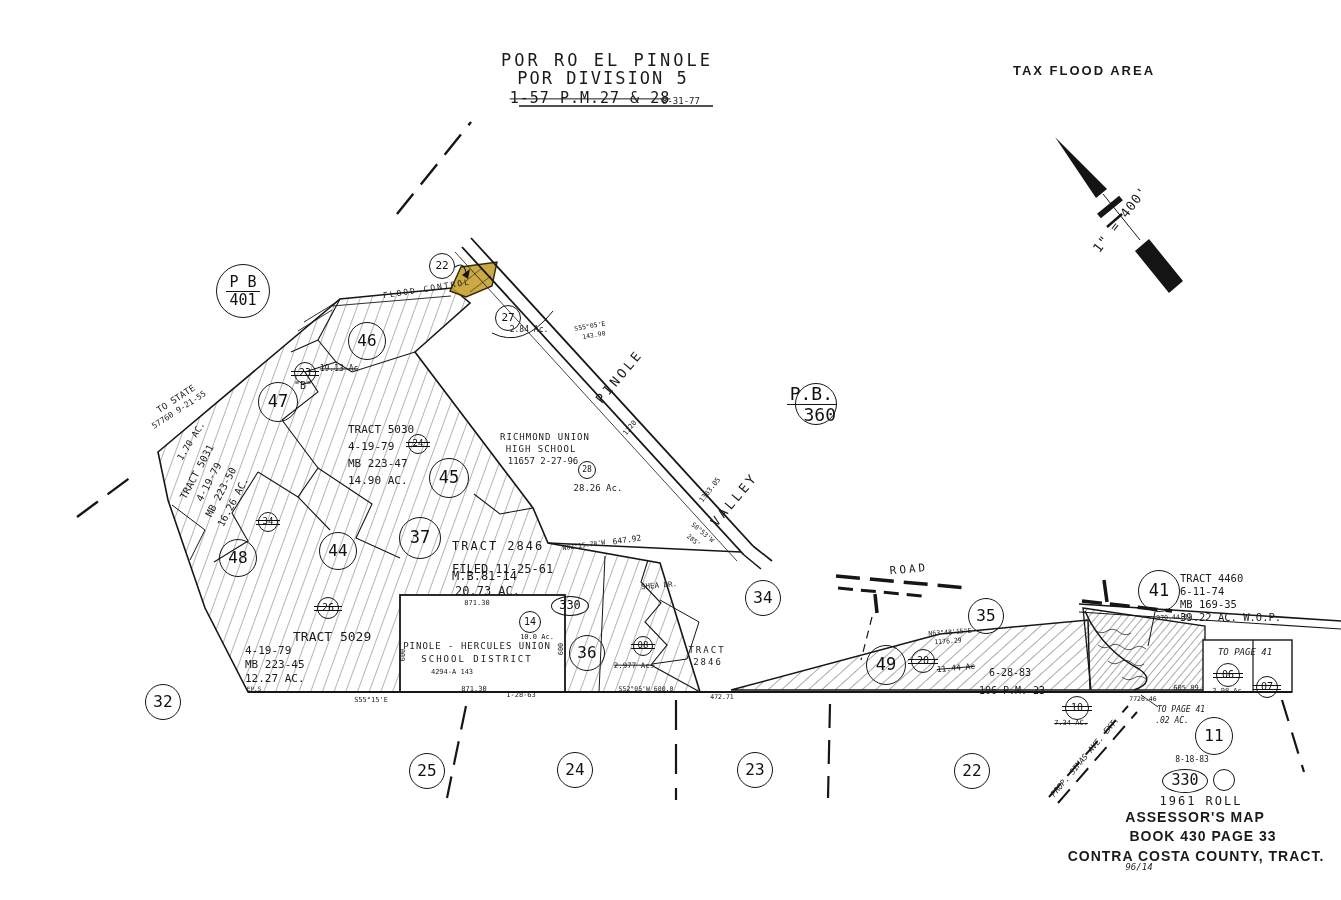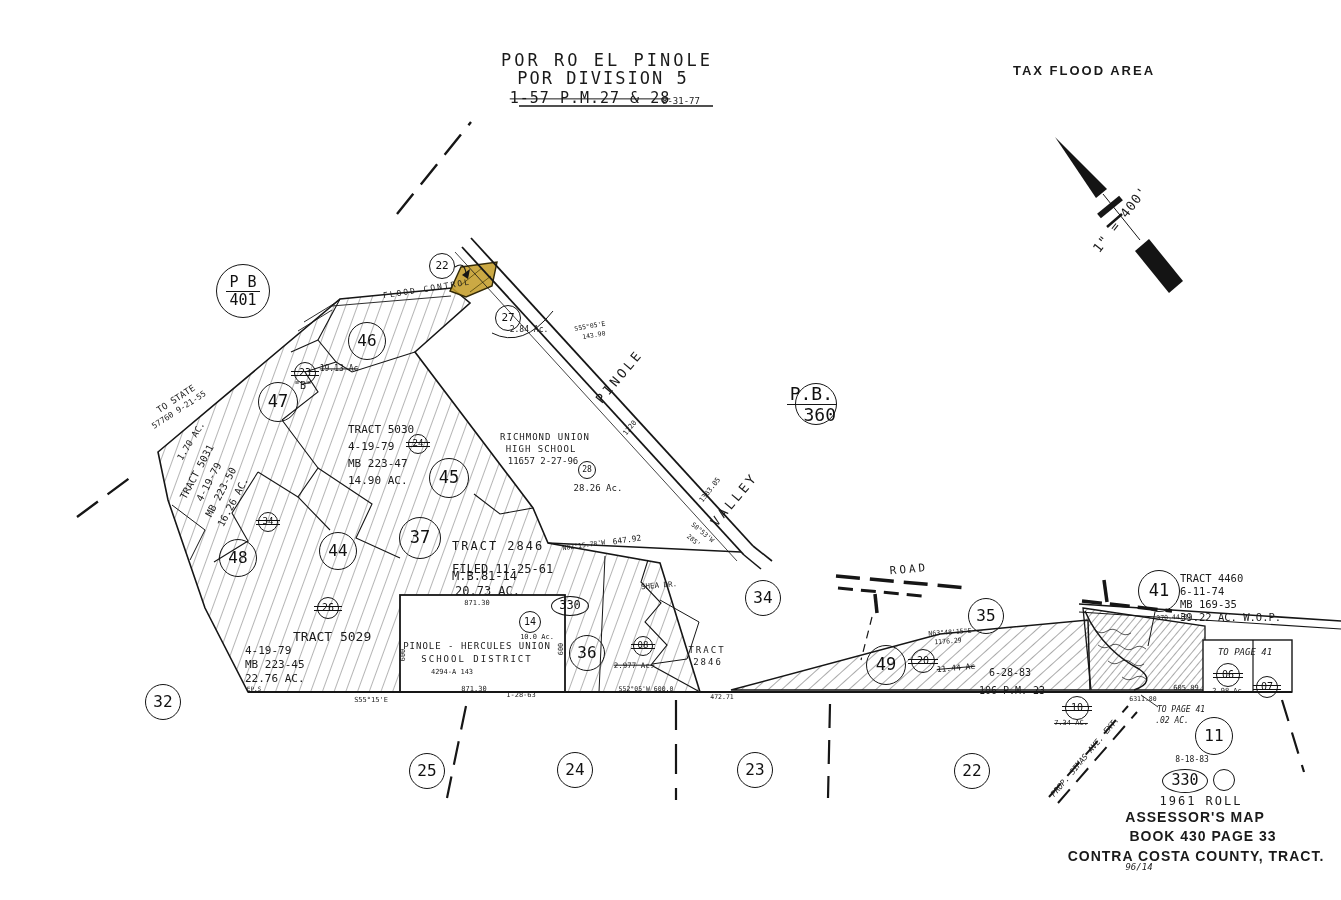--- a/index.html
+++ b/index.html
@@ -201,21 +201,21 @@
       <div class="lbl" style="left: 598px; top: 488px; font-size: 9px; transform: translate(-50%, -50%);">28.26 Ac.</div>
       <div class="lbl" style="left: 529px; top: 330px; font-size: 8px; transform: translate(-50%, -50%);">2.84 Ac.</div>
       <div class="lbl" style="left: 452px; top: 547px; font-size: 12px; letter-spacing: 2px; transform: translate(0px, -50%);">TRACT  2846</div>
       <div class="lbl" style="left: 452px; top: 562px; font-size: 12px; transform: translate(0px, -50%); margin-top: 8px;">FILED 11-25-61</div>
       <div class="lbl" style="left: 452px; top: 577px; font-size: 12px; transform: translate(0px, -50%);">M.B.81-14</div>
       <div class="lbl" style="left: 455px; top: 592px; font-size: 12px; transform: translate(0px, -50%);">20.73 AC.</div>
       <div class="lbl" style="left: 477px; top: 603px; font-size: 7px; transform: translate(-50%, -50%);">871.30</div>
       <div class="lbl" style="left: 245px; top: 637px; font-size: 13px; transform: translate(0px, -50%); margin-left: 48px;">TRACT 5029</div>
       <div class="lbl" style="left: 245px; top: 651px; font-size: 11px; transform: translate(0px, -50%);">4-19-79</div>
       <div class="lbl" style="left: 245px; top: 665px; font-size: 11px; transform: translate(0px, -50%);">MB 223-45</div>
-      <div class="lbl" style="left: 245px; top: 679px; font-size: 11px; transform: translate(0px, -50%);">22.76 AC.</div>
+      <div class="lbl" style="left: 245px; top: 679px; font-size: 11px; transform: translate(0px, -50%);">12.27 AC.</div>
       <div class="lbl" style="left: 477px; top: 646px; font-size: 9px; letter-spacing: 1px; transform: translate(-50%, -50%);">PINOLE - HERCULES  UNION</div>
       <div class="lbl" style="left: 477px; top: 659px; font-size: 9px; letter-spacing: 2px; transform: translate(-50%, -50%);">SCHOOL   DISTRICT</div>
       <div class="lbl" style="left: 452px; top: 672px; font-size: 7px; transform: translate(-50%, -50%);">4294-A 143</div>
       <div class="lbl" style="left: 521px; top: 672px; font-size: 7px; transform: translate(-50%, -50%); margin-top: 23px;">1-28-63</div>
       <div class="lbl" style="left: 474px; top: 689px; font-size: 7px; transform: translate(-50%, -50%);">871.30</div>
       <div class="lbl" style="left: 403px; top: 655px; font-size: 7px; transform: translate(-50%, -50%) rotate(-90deg);">600</div>
       <div class="lbl" style="left: 561px; top: 649px; font-size: 7px; transform: translate(-50%, -50%) rotate(-90deg);">600</div>
       <div class="lbl" style="left: 537px; top: 637px; font-size: 7px; transform: translate(-50%, -50%);">10.0 Ac.</div>
       <div class="lbl" style="left: 659px; top: 586px; font-size: 7.5px; transform: translate(-50%, -50%) rotate(-5deg);">SHEA  DR.</div>
       <div class="lbl" style="left: 707px; top: 650px; font-size: 9px; letter-spacing: 2px; transform: translate(-50%, -50%);">TRACT</div>
@@ -241,20 +241,20 @@
       <div class="lbl strike" style="left: 956px; top: 668px; font-size: 8px; transform: translate(-50%, -50%) rotate(-5deg);">11.44 Ac</div>
       <div class="lbl" style="left: 1180px; top: 578px; font-size: 10.5px; transform: translate(0px, -50%);">TRACT 4460</div>
       <div class="lbl" style="left: 1180px; top: 591px; font-size: 10.5px; transform: translate(0px, -50%);">6-11-74</div>
       <div class="lbl" style="left: 1180px; top: 604px; font-size: 10.5px; transform: translate(0px, -50%);">MB 169-35</div>
       <div class="lbl" style="left: 1180px; top: 617px; font-size: 10.5px; transform: translate(0px, -50%);">39.22 AC. W.O.P.</div>
       <div class="lbl" style="left: 1174px; top: 618px; font-size: 6.5px; transform: translate(-50%, -50%) rotate(-3deg);">370.44(R)</div>
       <div class="lbl i" style="left: 1245px; top: 652px; font-size: 9px; transform: translate(-50%, -50%);">TO PAGE 41</div>
       <div class="lbl i" style="left: 1181px; top: 710px; font-size: 8px; transform: translate(-50%, -50%);">TO PAGE 41</div>
       <div class="lbl i" style="left: 1172px; top: 721px; font-size: 8px; transform: translate(-50%, -50%);">.02 AC.</div>
       <div class="lbl" style="left: 1186px; top: 688px; font-size: 7px; transform: translate(-50%, -50%);">605.89</div>
-      <div class="lbl" style="left: 1143px; top: 700px; font-size: 6.5px; transform: translate(-50%, -50%);">6311.80</div>
+      <div class="lbl" style="left: 1143px; top: 700px; font-size: 6.5px; transform: translate(-50%, -50%);">7726.46</div>
       <div class="lbl strike" style="left: 1227px; top: 691px; font-size: 7px; transform: translate(-50%, -50%);">2.98 Ac</div>
       <div class="lbl strike" style="left: 1071px; top: 723px; font-size: 7px; transform: translate(-50%, -50%);">7.34 AC.</div>
       <div class="lbl i" style="left: 1085px; top: 757px; font-size: 8px; transform: translate(-50%, -50%) rotate(-50deg);">PROP. SIMAS AVE. EXT.</div>
       <div class="lbl" style="left: 371px; top: 700px; font-size: 7px; transform: translate(-50%, -50%);">S55°15'E</div>
       <div class="lbl" style="left: 254px; top: 689px; font-size: 6px; transform: translate(-50%, -50%);">EP.S</div>
     </div>
 </div>
 
 </body></html>

